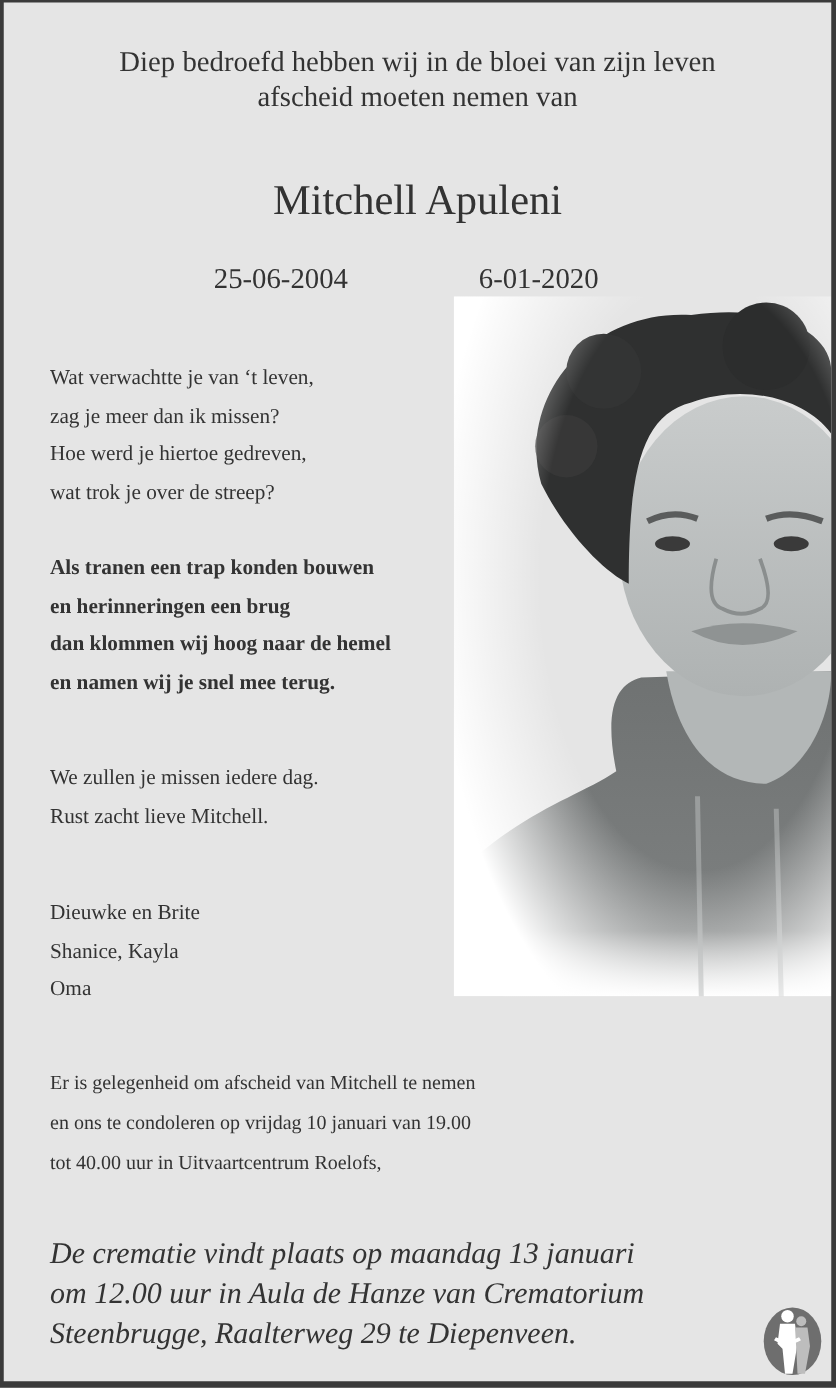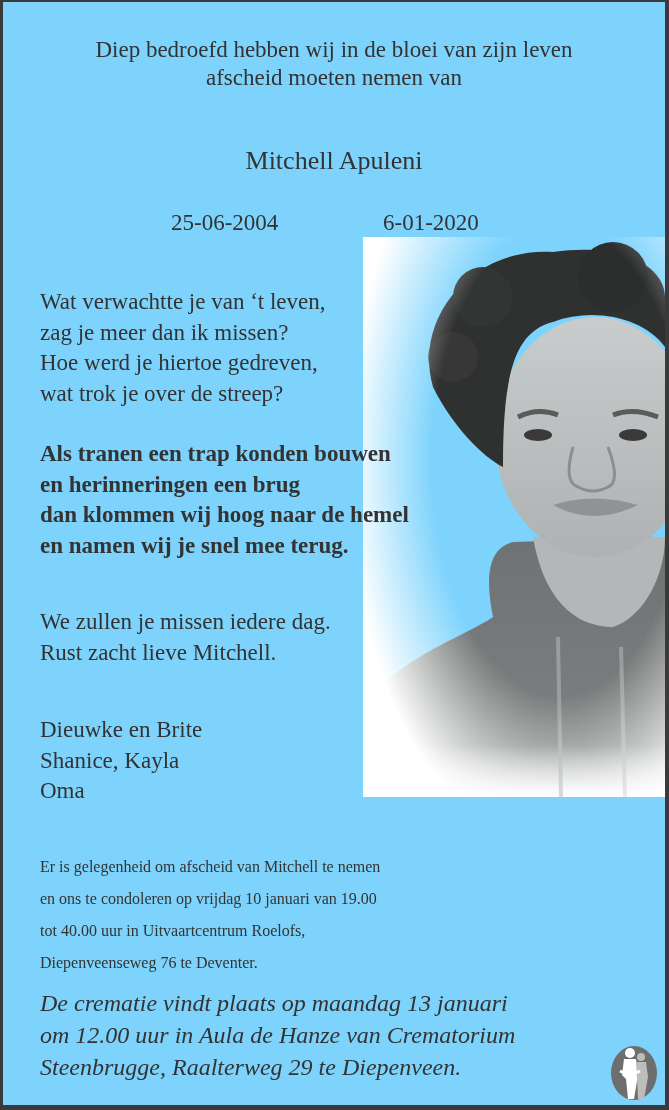--- a/index.html
+++ b/index.html
@@ -1,36 +1,36 @@
 <!DOCTYPE html>
 <html><head>
   <meta charset="utf-8">
   <style>
     html, body { margin: 0; padding: 0; background: #3a3a3a; }
     body { width: 669px; height: 1110px; position: relative; overflow: hidden; }
     .card {
       position: absolute; left: 3px; top: 2px; width: 662px; height: 1103px;
-      background: #7dd3fc; overflow: hidden;
+      background: #e5e5e5; overflow: hidden;
       font-family: "Liberation Serif", "DejaVu Serif", serif; color: #333333;
     }
     .intro {
       position: absolute; left: 0; width: 662px; top: 34px; text-align: center;
       font-size: 23px; line-height: 28px;
     }
     .name {
       position: absolute; left: 0; width: 662px; top: 137px; text-align: center;
-      font-size: 26px; line-height: 44px;
+      font-size: 34px; line-height: 44px;
     }
     .date {
       position: absolute; top: 207px; font-size: 23px; line-height: 28px;
     }
     .date.birth { left: 168px; }
     .date.death { left: 380px; }
     .photo { position: absolute; left: 360px; top: 235px; width: 302px; height: 560px; }
-    .block { position: absolute; left: 37px; font-size: 23px; line-height: 30.5px; white-space: nowrap; }
+    .block { position: absolute; left: 37px; font-size: 17px; line-height: 30.5px; white-space: nowrap; }
     .block div { height: 30.5px; }
     .stanza1 { top: 285px; }
     .stanza2 { top: 437px; font-weight: bold; }
     .closing { top: 605px; }
     .family { top: 713px; }
     .visitation { top: 849px; font-size: 16px; line-height: 32px; }
     .visitation div { height: 32px; }
     .cremation { top: 985px; font-size: 24px; line-height: 32px; }
     .cremation div { height: 32px; font-style: italic; }
     .logo { position: absolute; left: 607px; top: 1043px; width: 48px; height: 56px; }
@@ -115,21 +115,20 @@
   <div class="block family">
     <div>Dieuwke en Brite</div>
     <div>Shanice, Kayla</div>
     <div>Oma</div>
   </div>
 
   <div class="block visitation">
     <div>Er is gelegenheid om afscheid van Mitchell te nemen</div>
     <div>en ons te condoleren op vrijdag 10 januari van 19.00</div>
     <div>tot 40.00 uur in Uitvaartcentrum Roelofs,</div>
-    <div>Diepenveenseweg 76 te Deventer.</div>
   </div>
 
   <div class="block cremation">
     <div>De crematie vindt plaats op maandag 13 januari</div>
     <div>om 12.00 uur in Aula de Hanze van Crematorium</div>
     <div>Steenbrugge, Raalterweg 29 te Diepenveen.</div>
   </div>
 
   <svg class="logo" viewBox="0 0 48 56" xmlns="http://www.w3.org/2000/svg">
     <ellipse cx="24" cy="28" rx="23" ry="27" fill="#6e6e6e"></ellipse>

